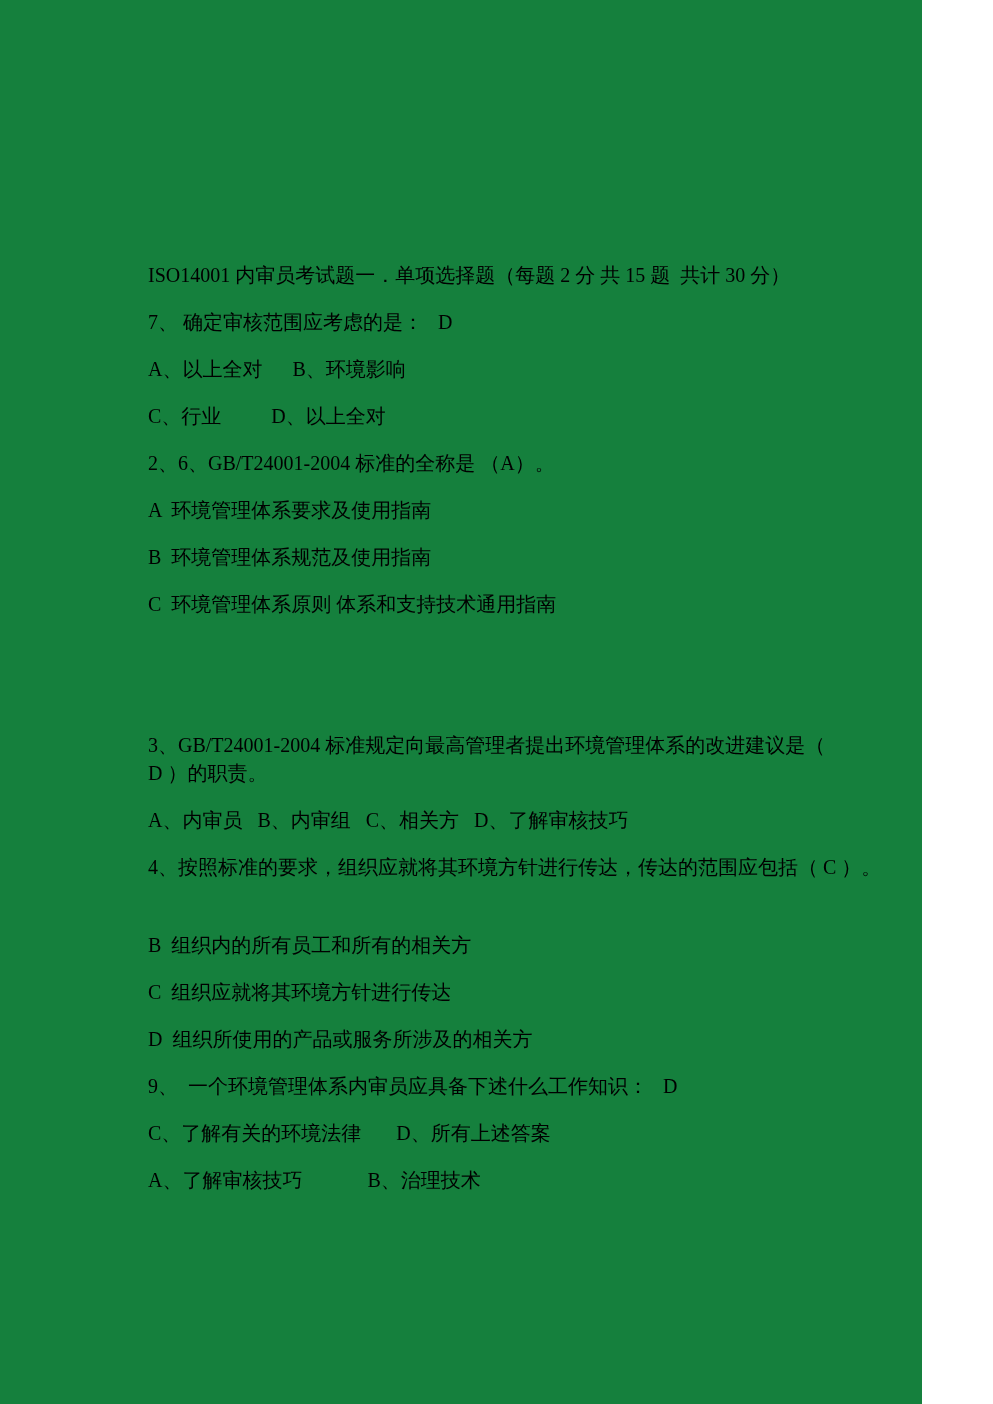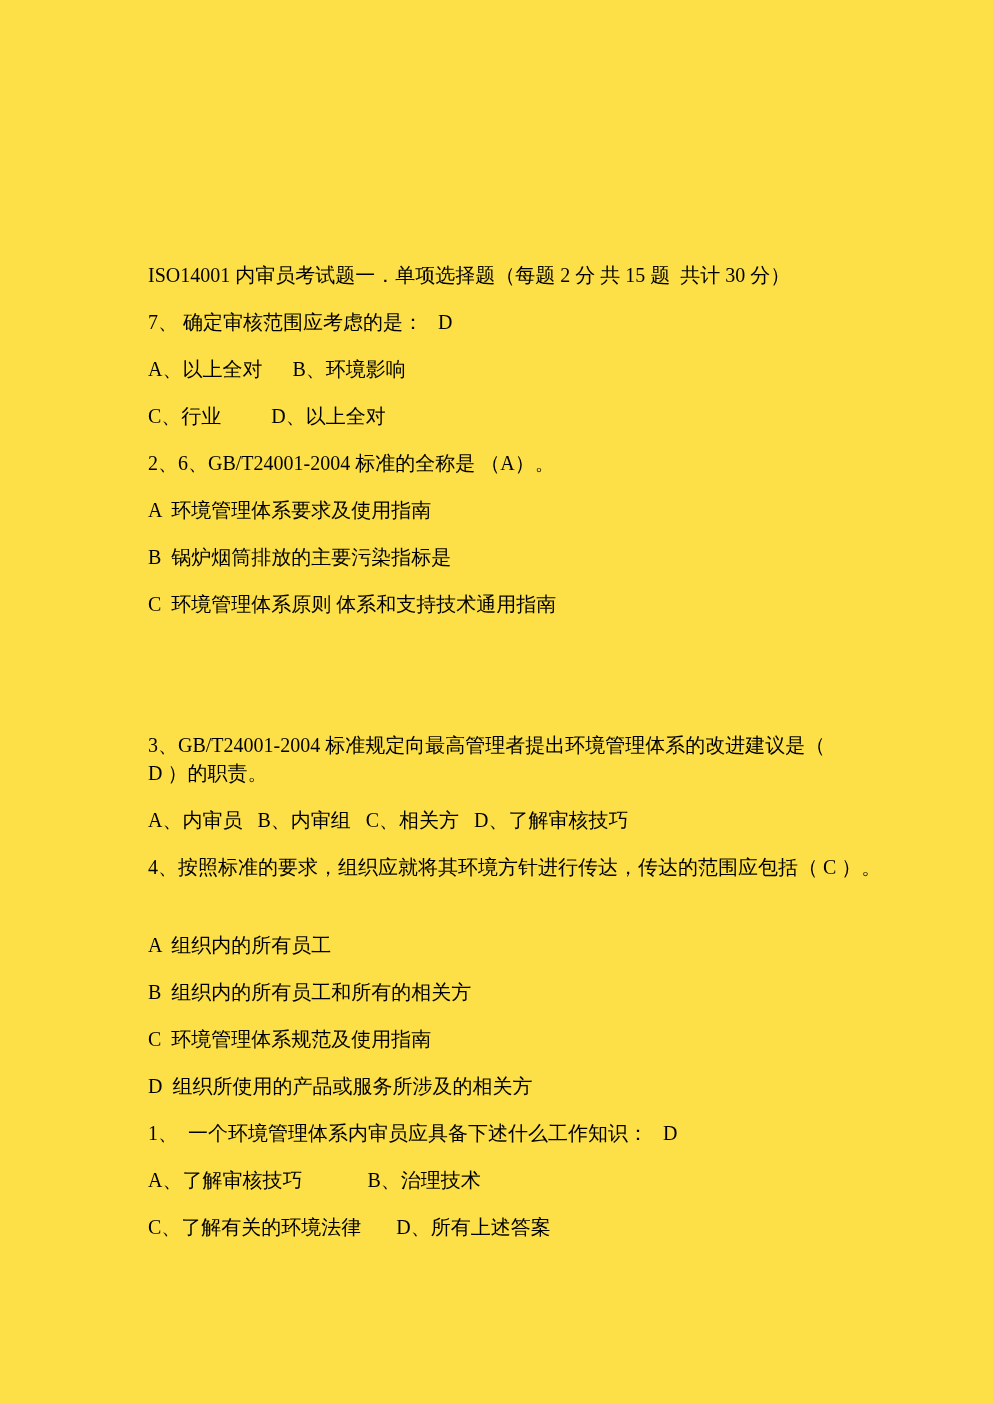--- a/index.html
+++ b/index.html
@@ -2,23 +2,23 @@
 <html><head>
 <meta charset="utf-8">
 <style>
   html, body {
     margin: 0;
     padding: 0;
     background: #ffffff;
   }
   .page {
     position: relative;
-    width: 993px;
+    width: 922px;
     height: 1404px;
-    background: #fde047;
+    background: #15803d;
     overflow: hidden;
   }
   .doc {
     position: absolute;
     left: 148px;
     top: 261px;
     width: 740px;
     color: #000000;
     font-family: "Liberation Serif", "DejaVu Serif", serif;
     font-size: 20px;
@@ -42,30 +42,29 @@
 <body>
 
 <div class="page">
   <div class="doc">
     <div class="line">ISO14001 内审员考试题一．单项选择题（每题 2 分 共 15 题  共计 30 分）</div>
     <div class="line">7、 确定审核范围应考虑的是：   D</div>
     <div class="line">A、以上全对      B、环境影响</div>
     <div class="line">C、行业          D、以上全对</div>
     <div class="line">2、6、GB/T24001-2004 标准的全称是 （A）。</div>
     <div class="line">A  环境管理体系要求及使用指南</div>
-    <div class="line">B  锅炉烟筒排放的主要污染指标是</div>
+    <div class="line">B  环境管理体系规范及使用指南</div>
     <div class="line">C  环境管理体系原则 体系和支持技术通用指南</div>
     <div class="blank"></div>
     <div class="blank"></div>
     <div class="line">3、GB/T24001-2004 标准规定向最高管理者提出环境管理体系的改进建议是（
 D ）的职责。</div>
     <div class="line">A、内审员   B、内审组   C、相关方   D、了解审核技巧</div>
     <div class="line">4、按照标准的要求，组织应就将其环境方针进行传达，传达的范围应包括（ C ）。</div>
     <div class="blank-small"></div>
-    <div class="line">A  组织内的所有员工</div>
     <div class="line">B  组织内的所有员工和所有的相关方</div>
-    <div class="line">C  环境管理体系规范及使用指南</div>
+    <div class="line">C  组织应就将其环境方针进行传达</div>
     <div class="line">D  组织所使用的产品或服务所涉及的相关方</div>
-    <div class="line">1、  一个环境管理体系内审员应具备下述什么工作知识：   D</div>
+    <div class="line">9、  一个环境管理体系内审员应具备下述什么工作知识：   D</div>
+    <div class="line">C、了解有关的环境法律       D、所有上述答案</div>
     <div class="line">A、了解审核技巧             B、治理技术</div>
-    <div class="line">C、了解有关的环境法律       D、所有上述答案</div>
   </div>
 </div>
 
 </body></html>

